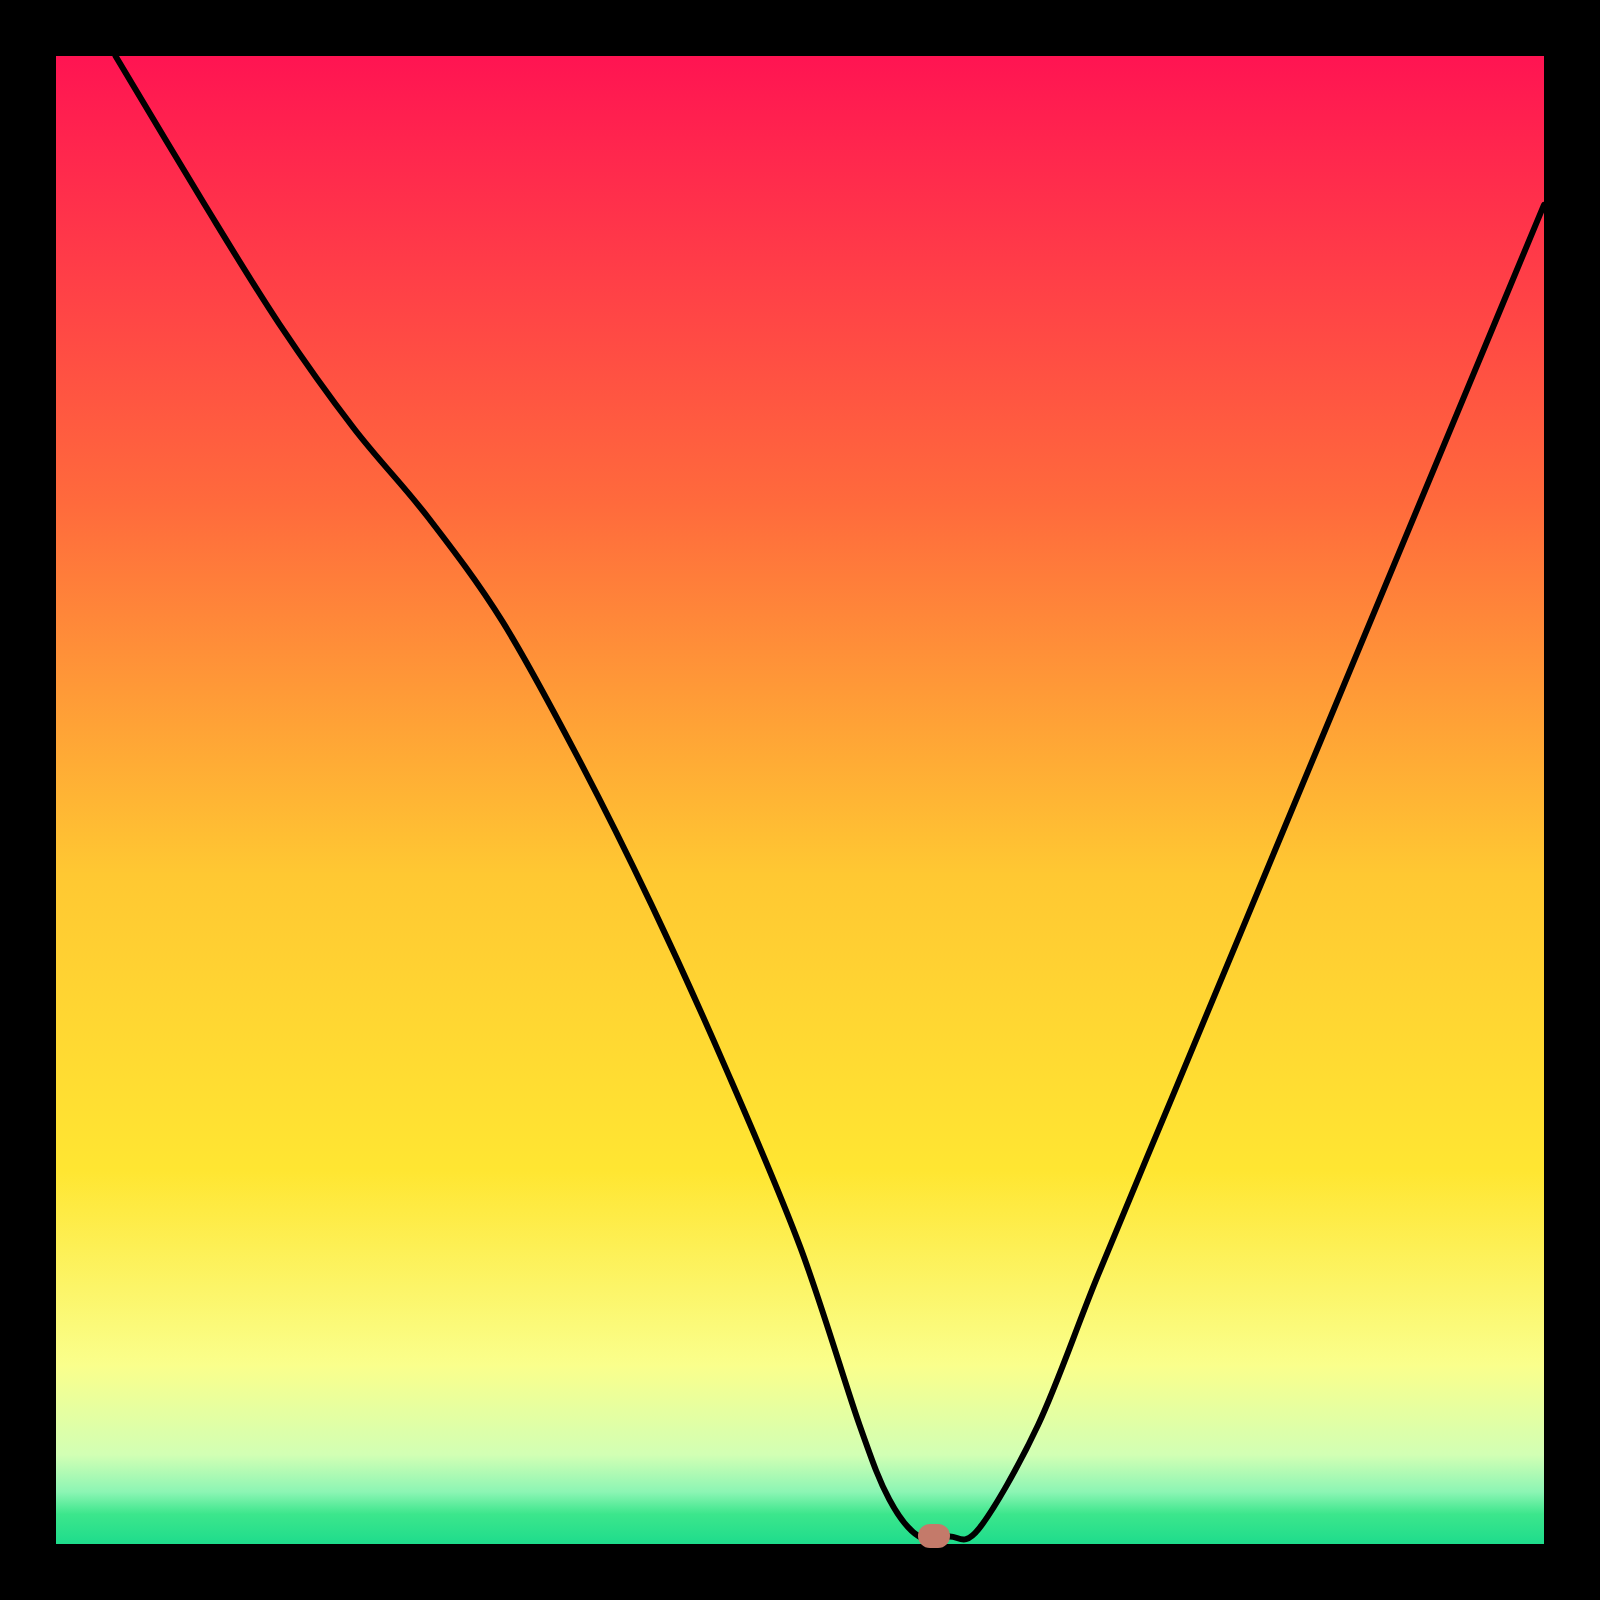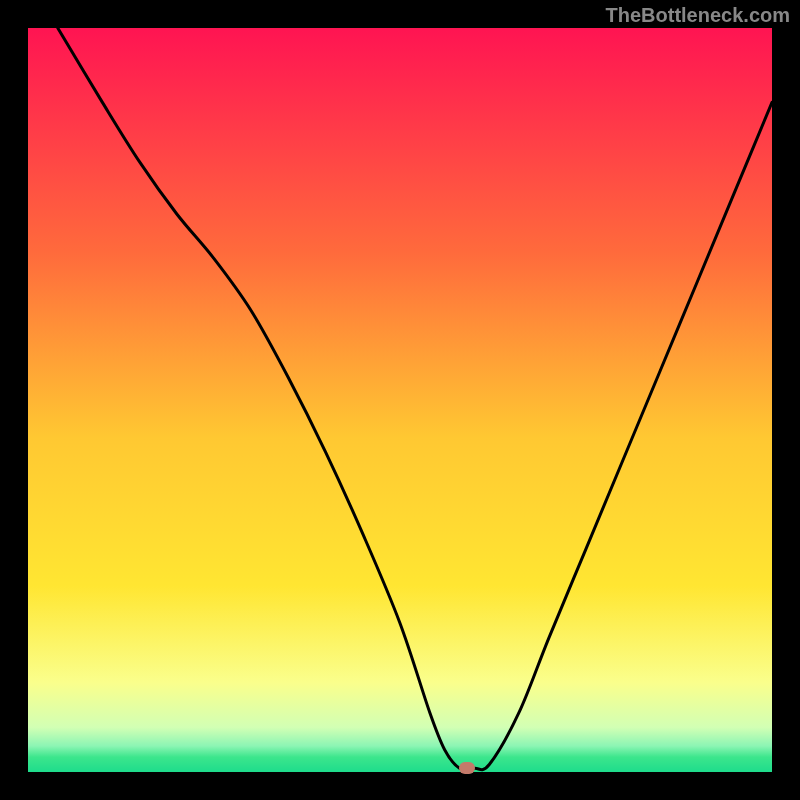--- a/index.html
+++ b/index.html
@@ -54,21 +54,20 @@
     height: 12px;
     background: #c47a6a;
     border-radius: 6px;
     transform: translate(-50%, -50%);
   }
 </style>
 </head>
 <body>
 
 <div class="container">
-  <div class="watermark">TheBottleneck.com</div>
 
   <div class="plot-area">
     <svg class="gradient-bg" viewBox="0 0 744 744" preserveAspectRatio="none">
       <defs>
         <linearGradient id="bg-grad" x1="0" y1="0" x2="0" y2="1">
             <stop offset="0%" stop-color="#ff1452"></stop>
             <stop offset="30%" stop-color="#ff6a3c"></stop>
             <stop offset="55%" stop-color="#ffc832"></stop>
             <stop offset="75%" stop-color="#ffe632"></stop>
             <stop offset="88%" stop-color="#faff8c"></stop>

